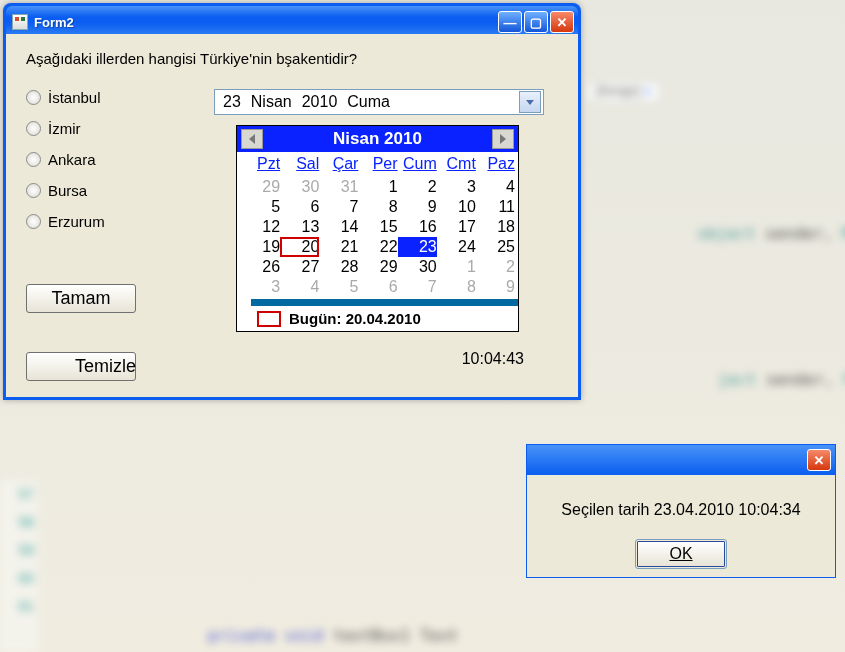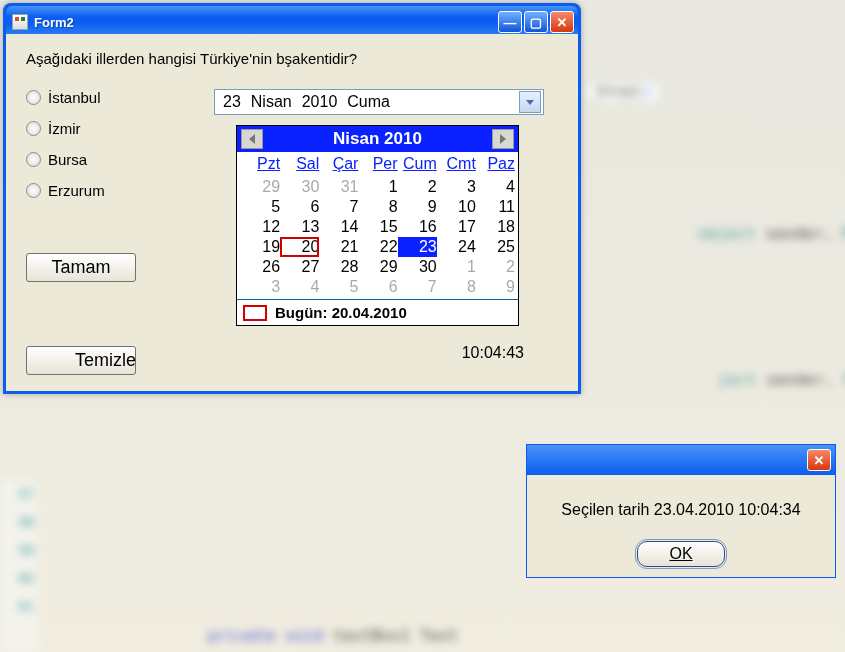--- a/index.html
+++ b/index.html
@@ -204,25 +204,26 @@
     padding: 1px 3px 2px 4px;
     text-align: right;
     font-size: 16px;
   }
   .dow { color: #0a22ff; text-decoration: underline; padding: 2px 0 4px; }
   .day { padding: 1px 0; cursor:pointer; }
   .day.dim { color: #aaa; }
   .day.today { outline: 2px solid #d00000; outline-offset: -2px; }
   .day.sel { background: #0a22ff; color: #fff; }
   .cal-foot {
-    border-top: 1px solid #0369a1;
+    border-top: 7px solid #0369a1;
     padding: 4px 6px;
     display: flex; align-items: center;
     font-weight: bold;
     font-size: 15px;
+    margin-left: 14px;
   }
   .today-box {
     width: 24px; height: 16px;
     border: 2px solid #d00000;
     margin-right: 8px;
   }
 
   .bottom-row {
     display: flex;
     align-items: center;
@@ -249,21 +250,21 @@
     text-align: center;
     font-size: 16px;
   }
   .msg-text { margin-bottom: 22px; }
   .msg-btn {
     display: inline-block;
     border: 1px solid #2a4aa0;
     background: linear-gradient(#fff,#e7e4d6);
     width: 88px;
     padding: 3px 0;
-    border-radius: 10px;
+    border-radius: 1px;
     cursor: pointer;
     outline: 1px solid #7b9ebd;
     outline-offset: 1px;
     text-decoration: underline;
   }
 </style>
 </head>
 <body>
 
 <div class="bg-blur">
@@ -312,20 +313,24 @@
 
     <div class="content-row">
       <div class="radios">
         <div class="radio-row">
           <span class="radio"></span>
           <span class="radio-label">İstanbul</span>
         </div>
         <div class="radio-row">
           <span class="radio"></span>
           <span class="radio-label">İzmir</span>
+        </div>
+        <div class="radio-row">
+          <span class="radio"></span>
+          <span class="radio-label">Ankara</span>
         </div>
         <div class="radio-row">
           <span class="radio"></span>
           <span class="radio-label">Bursa</span>
         </div>
         <div class="radio-row">
           <span class="radio"></span>
           <span class="radio-label">Erzurum</span>
         </div>
 

